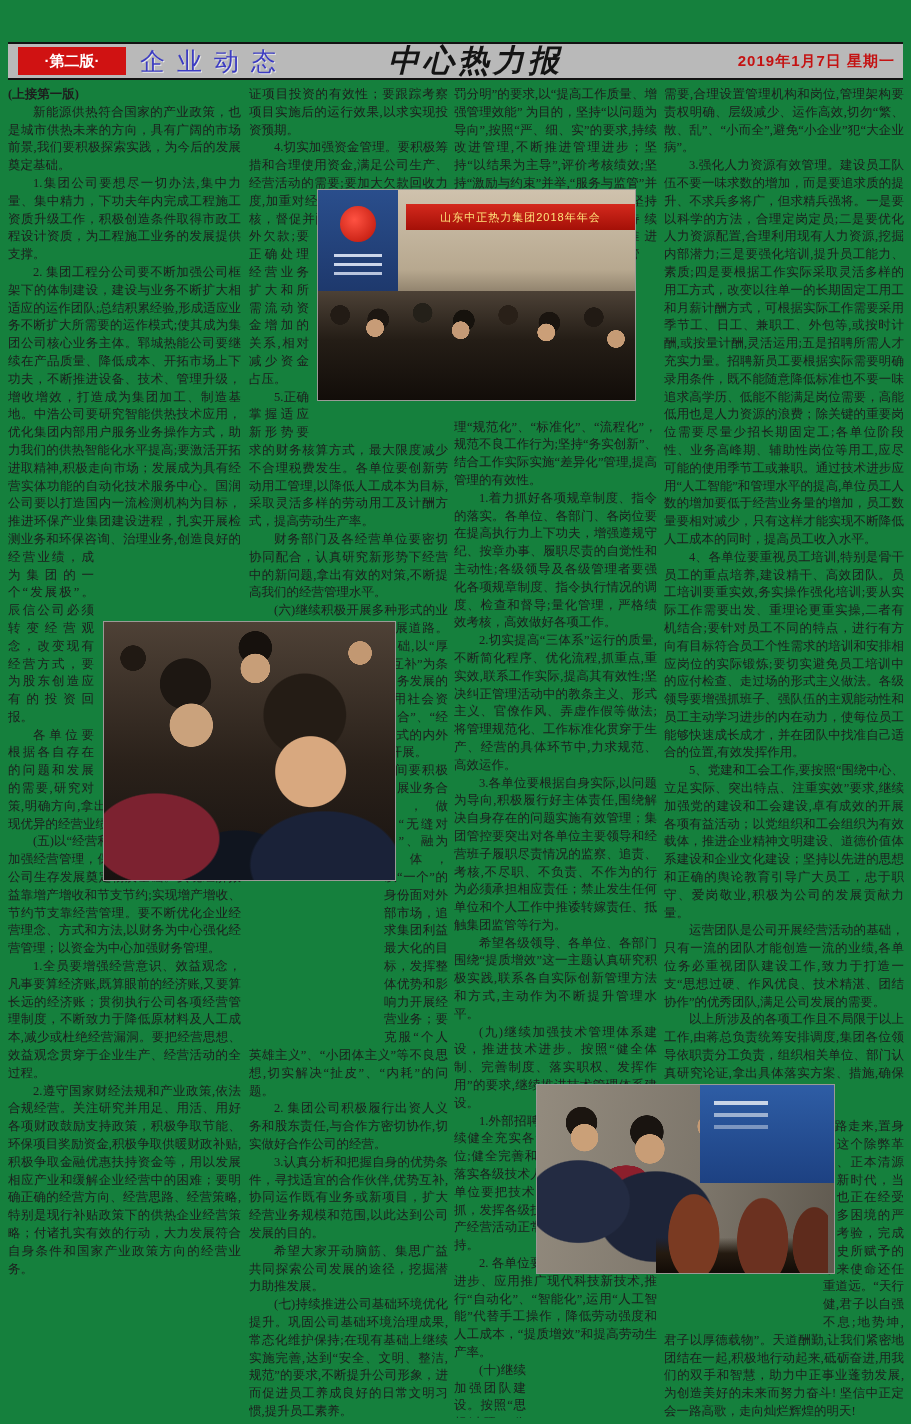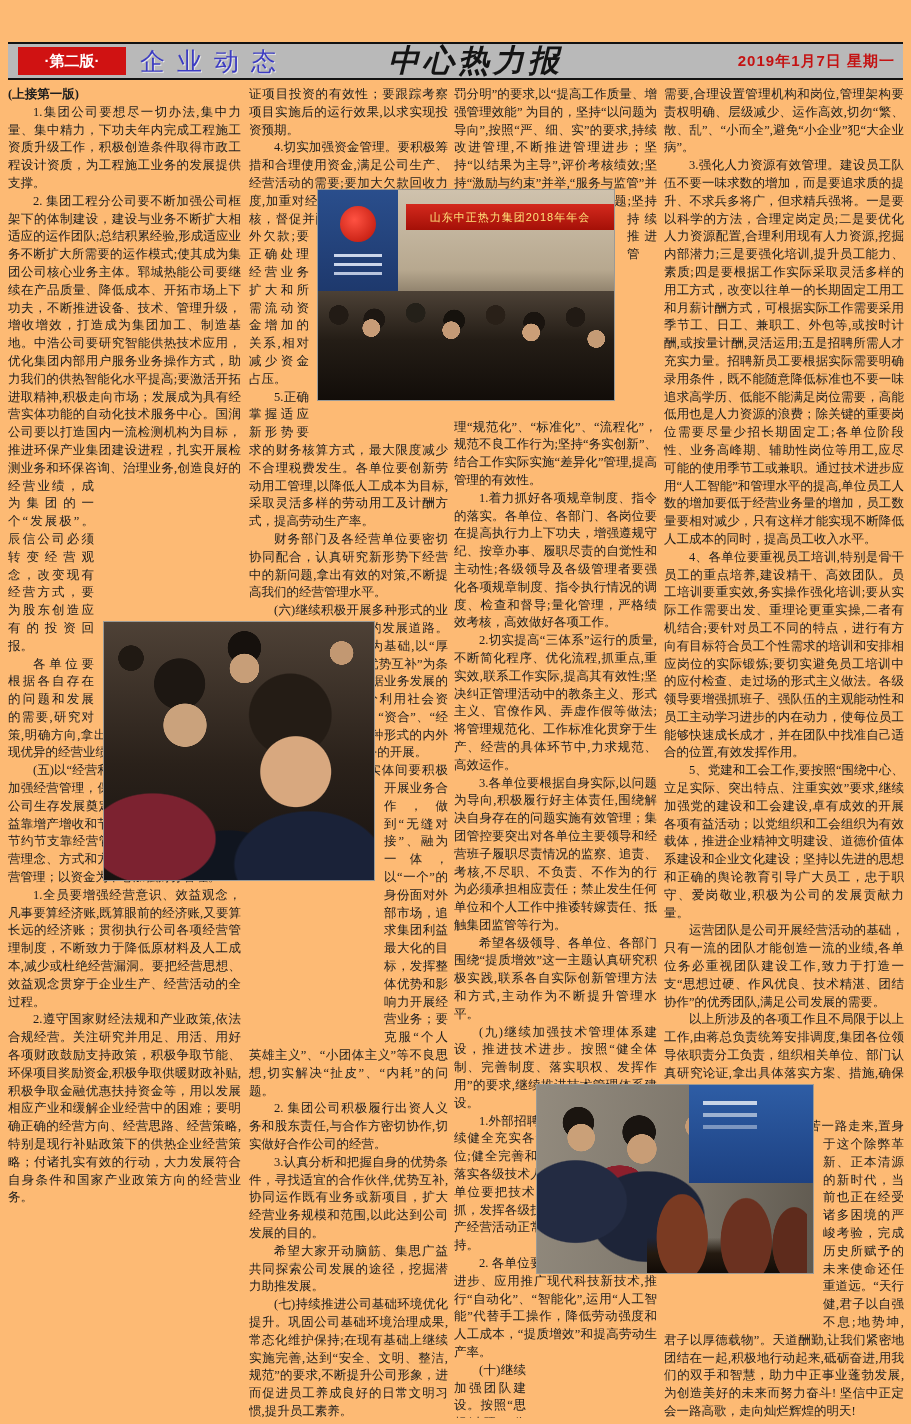--- a/index.html
+++ b/index.html
@@ -1,16 +1,16 @@
 <!DOCTYPE html>
 <html><head>
 <meta charset="utf-8">
 <style>
   html,body{margin:0;padding:0;background:#e8e8e4;}
-  .page{position:relative;width:911px;height:1424px;margin:0 auto;background:#fdba74;overflow:hidden;}
+  .page{position:relative;width:911px;height:1424px;margin:0 auto;background:#15803d;overflow:hidden;}
   
   .band{position:absolute;left:8px;right:8px;top:42px;height:34px;background:#b9b9b9;
         border-top:2px solid #121212;border-bottom:2px solid #121212;}
   .page-label{position:absolute;left:10px;top:3px;height:28px;width:108px;background:#d01212;color:#fff;
         font-family:"Liberation Sans",sans-serif;font-weight:bold;font-size:15px;line-height:28px;text-align:center;}
   .section-title{position:absolute;left:132px;top:0;height:34px;line-height:34px;color:#3c3cc2;
         font-family:"Liberation Sans",sans-serif;font-weight:normal;font-size:25px;letter-spacing:12px;
         text-shadow:1px 1px 0 #e8e8e8;}
   .masthead{position:absolute;left:50%;transform:translateX(-50%);top:-3px;height:40px;line-height:40px;
         font-family:"Liberation Serif","DejaVu Serif",serif;font-style:italic;font-weight:bold;font-size:31px;color:#141414;
@@ -20,21 +20,21 @@
   
   .col{position:absolute;top:86px;height:1332px;overflow:hidden;text-align:justify;color:#1d1d1d;
        font-family:"Liberation Serif","DejaVu Serif",serif;font-size:12.5px;line-height:17.8px;}
   .col p{margin:0;text-indent:2em;}
   .col p.noindent{text-indent:0;}
   .col p.lead{text-indent:0;font-weight:bold;}
   .wrap-spacer{display:block;}
   .wrap-spacer.left{float:left;margin-right:7px;}
   .wrap-spacer.right{float:right;margin-left:7px;}
   
-  .photo{position:absolute;overflow:hidden;box-shadow:0 0 0 1px #9a9a96;}
+  .photo{position:absolute;overflow:hidden;box-shadow:0 0 0 1px #9a9a96;padding-left:21px;}
   .photo1{left:318px;top:190px;width:296px;height:210px;
       background:linear-gradient(#cfc2ad 0%,#b7a88f 38%,#6f6250 58%,#241d16 100%);}
   .p1-screen{position:absolute;left:0;top:0;width:80px;height:132px;background:linear-gradient(#2a4e8c,#1a3263);}
   .p1-logo{position:absolute;left:22px;top:16px;width:36px;height:36px;border-radius:50%;
       background:radial-gradient(circle at 40% 38%,#ff5242,#b81206);}
   .p1-screen:after{content:"";position:absolute;left:16px;top:64px;width:48px;height:3px;background:#ccd6ea;
       box-shadow:0 9px 0 #ccd6ea,0 18px 0 #b9c5dd;}
   .p1-banner{position:absolute;left:88px;right:0;top:14px;height:26px;background:linear-gradient(#d4291d,#a41007);
       color:#ffe27a;font-family:"Liberation Sans",sans-serif;font-size:11px;line-height:26px;letter-spacing:1px;
       text-align:center;white-space:nowrap;overflow:hidden;}
@@ -94,20 +94,21 @@
 
   <div class="band">
     <div class="page-label">·第二版·</div>
     <div class="section-title">企业动态</div>
     <div class="masthead">中心热力报</div>
     <div class="date">2019年1月7日 星期一</div>
   </div>
 
   <div class="col" style="left:8px;width:233px;">
       <p class="lead">(上接第一版)</p>
+      <p>新能源供热符合国家的产业政策，也是城市供热未来的方向，具有广阔的市场前景,我们要积极探索实践，为今后的发展奠定基础。</p>
       <p>1.集团公司要想尽一切办法,集中力量、集中精力，下功夫年内完成工程施工资质升级工作，积极创造条件取得市政工程设计资质，为工程施工业务的发展提供支撑。</p>
       <p>2. 集团工程分公司要不断加强公司框架下的体制建设，建设与业务不断扩大相适应的运作团队;总结积累经验,形成适应业务不断扩大所需要的运作模式;使其成为集团公司核心业务主体。郓城热能公司要继续在产品质量、降低成本、开拓市场上下功夫，不断推进设备、技术、管理升级，增收增效，打造成为集团加工、制造基地。中浩公司要研究智能供热技术应用，优化集团内部用户服务业务操作方式，助力我们的供热智能化水平提高;要激活开拓进取精神,积极走向市场；发展成为具有经营实体功能的自动化技术服务中心。国润公司要以打造国内一流检测机构为目标，推进环保产业集团建设进程，扎实开展检测业务和环保咨询、治理业务,创造良好的经营<span class="wrap-spacer right" style="width: 140px; height: 240px;"></span>业绩，成为集团的一个“发展极”。辰信公司必须转变经营观念，改变现有经营方式，要为股东创造应有的投资回报。</p>
       <p>各单位要根据各自存在的问题和发展的需要,研究对策,明确方向,拿出切实可行的方案举措,实现优异的经营业绩。</p>
       <p>(五)以“经营利润最大化”为目标，切实加强经营管理，保持经济效益持续增长,为公司生存发展奠定物质基础。实现经济效益靠增产增收和节支节约;实现增产增收、节约节支靠经营管理。要不断优化企业经营理念、方式和方法,以财务为中心强化经营管理；以资金为中心加强财务管理。</p>
       <p>1.全员要增强经营意识、效益观念，凡事要算经济账,既算眼前的经济账,又要算长远的经济账；贯彻执行公司各项经营管理制度，不断致力于降低原材料及人工成本,减少或杜绝经营漏洞。要把经营思想、效益观念贯穿于企业生产、经营活动的全过程。</p>
       <p>2.遵守国家财经法规和产业政策,依法合规经营。关注研究并用足、用活、用好各项财政鼓励支持政策，积极争取节能、环保项目奖励资金,积极争取供暖财政补贴,积极争取金融优惠扶持资金等，用以发展相应产业和缓解企业经营中的困难；要明确正确的经营方向、经营思路、经营策略,特别是现行补贴政策下的供热企业经营策略；付诸扎实有效的行动，大力发展符合自身条件和国家产业政策方向的经营业务。</p>
     </div>
   <div class="col" style="left:249px;width:199px;">
       <p class="noindent">证项目投资的有效性；要跟踪考察项目实施后的运行效果,以求实现投资预期。</p>
       <p>4.切实加强资金管理。要积极筹措和合理使用资金,满足公司生产、经营活动的需要;要加大欠款回收力度,加重对经营者回收欠款责任的考核，督促并配合<span class="wrap-spacer right" style="width: 132px; height: 208px;"></span>责任单位及时回收外欠款;要正确处理经营业务扩大和所需流动资金增加的关系,相对减少资金占压。</p>

